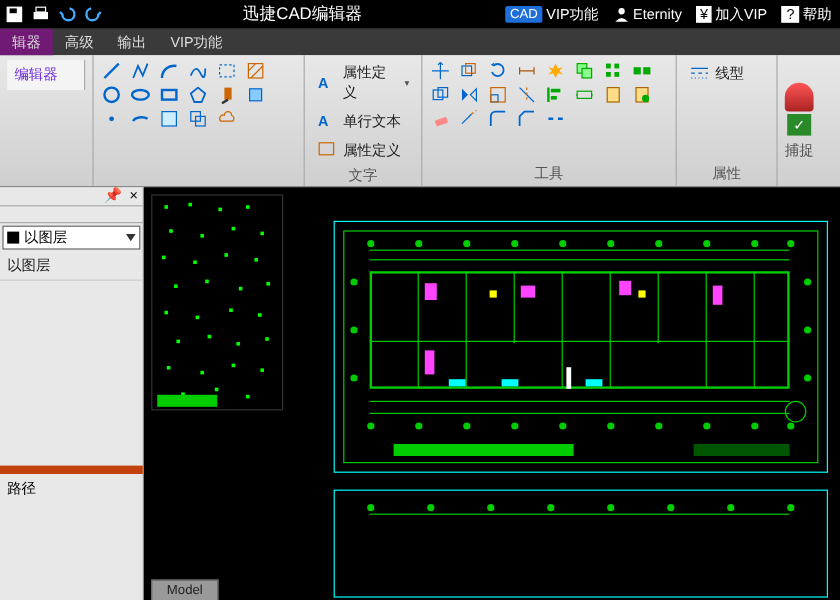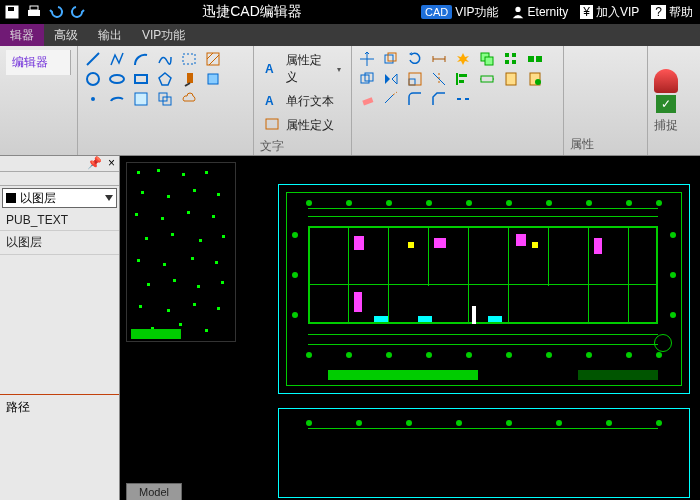--- a/index.html
+++ b/index.html
@@ -9,39 +9,39 @@
 .titlebar .title{flex:1;text-align:center;font-size:14px}
 .titlebar .tag{display:flex;align-items:center;gap:3px;padding:0 3px}
 .badge{background:#1e6fd9;color:#fff;padding:1px 4px;border-radius:2px;font-size:11px}
 .menubar{height:22px;background:#3a3a3a;display:flex;align-items:center;color:#ddd}
 .menubar .mitem{padding:0 10px;height:100%;display:flex;align-items:center;cursor:pointer}
 .menubar .mitem:first-child{background:#701a75}
 .ribbon{height:110px;background:linear-gradient(#e8e8e8,#cfcfcf);border-bottom:1px solid #888;display:flex}
 .rtab{background:#f4f4f4;padding:4px 6px;border-right:1px solid #aaa;font-size:12px;color:#6d28d9}
 .rgroup{border-right:1px solid #aaa;display:flex;flex-direction:column;padding:4px 6px 2px}
 .rgroup .tools{flex:1;display:flex;flex-direction:column;gap:2px}
-.rgroup .glabel{color:#555;font-size:12px;padding-top:2px}
+.rgroup .glabel{text-align:center;color:#555;font-size:12px;padding-top:2px}
 .trow{display:flex;gap:6px;align-items:center}
 .tico{width:18px;height:18px;display:flex;align-items:center;justify-content:center;cursor:pointer}
 .tico svg{width:16px;height:16px}
 .bigbtn{display:flex;align-items:center;gap:4px;padding:2px 4px;cursor:pointer}
 .bigbtn .lbl{color:#222}
 .snap{width:36px;display:flex;flex-direction:column;align-items:center;justify-content:center;gap:2px}
 .snap .sico{width:24px;height:24px;background:#d44;border-radius:12px 12px 0 0}
 .snap .schk{width:20px;height:18px;background:#2a8a2a;display:flex;align-items:center;justify-content:center;color:#fff}
 .workspace{display:flex;height:344px}
 .leftpanel{width:120px;background:#e8e8e8;display:flex;flex-direction:column;border-right:1px solid #888}
 .lp-head{height:16px;display:flex;justify-content:flex-end;padding:0 4px;border-bottom:1px solid #aaa}
 .lp-blank{height:14px;border-bottom:1px solid #aaa}
 .lp-combo{margin:2px;height:20px;background:#fff;border:1px solid #666;display:flex;align-items:center;padding:0 3px;gap:4px}
 .lp-sq{width:10px;height:10px;background:#000}
 .lp-dd{margin-left:auto;border-left:4px solid transparent;border-right:4px solid transparent;border-top:6px solid #333}
 .lp-row{padding:3px 6px;border-bottom:1px solid #ccc;color:#222}
 .lp-spacer{flex:1}
-.lp-path{padding:4px 6px;border-top:1px solid #c2410c}
+.lp-path{padding:4px 6px;border-top:7px solid #c2410c}
 .canvas{flex:1;background:#000;position:relative;overflow:hidden}
 .thumb{position:absolute;left:6px;top:6px;width:110px;height:180px;border:1px solid #333}
 .thumb .dots{position:absolute;inset:0}
 .gdot{position:absolute;width:3px;height:3px;background:#0f0}
 .mtab{position:absolute;left:6px;bottom:0;background:#999;color:#222;padding:2px 12px;font-size:11px;border:1px solid #666;border-bottom:none}
 .drawing{position:absolute;left:158px;top:28px;right:10px;bottom:28px}
 .dframe{position:absolute;border:1px solid #0c0}
 .node{position:absolute;width:6px;height:6px;background:#0c0;border-radius:50%}
 .roomline{position:absolute;background:#0c0}
 .pink{position:absolute;background:#f4f}
@@ -361,24 +361,33 @@
             </svg>
           </span>
         <span class="tico">
             <svg>
               <line x1="2" y1="8" x2="6" y2="8" stroke="#06c" stroke-width="2"></line>
               <line x1="10" y1="8" x2="14" y2="8" stroke="#06c" stroke-width="2"></line>
             </svg>
           </span>
       </div>
     </div>
+    <div class="glabel">工具</div>
   </div>
 
   <div class="rgroup" style="width:84px">
     <div class="tools">
+      <div class="bigbtn">
+          <svg width="18" height="18">
+            <line x1="2" y1="5" x2="16" y2="5" stroke="#06c"></line>
+            <line x1="2" y1="9" x2="16" y2="9" stroke="#06c" stroke-dasharray="3"></line>
+            <line x1="2" y1="13" x2="16" y2="13" stroke="#06c" stroke-dasharray="1 2"></line>
+          </svg>
+          <span class="lbl">线型</span>
+        </div>
     </div>
     <div class="glabel">属性</div>
   </div>
 
   <div class="rgroup snap" style="border-right:none">
     <div class="sico" style="background:linear-gradient(#f55,#a22);border-radius:14px 14px 4px 4px"></div>
     <div class="schk">✓</div>
     <div class="glabel">捕捉</div>
   </div>
 </div>
@@ -388,21 +397,20 @@
     <div class="lp-head">
         <span>📌</span>
         <span style="margin-left:6px">×</span>
       </div>
     <div class="lp-blank"></div>
     <div class="lp-combo">
         <div class="lp-sq"></div>
         <span>以图层</span>
         <div class="lp-dd"></div>
       </div>
-    <div class="lp-row">PUB_TEXT</div>
     <div class="lp-row">以图层</div>
     <div class="lp-spacer"></div>
     <div class="lp-path">路径</div>
     <div style="height:80px"></div>
   </div>
 
   <div class="canvas">
 
     <div class="thumb">
       <div class="dots">

